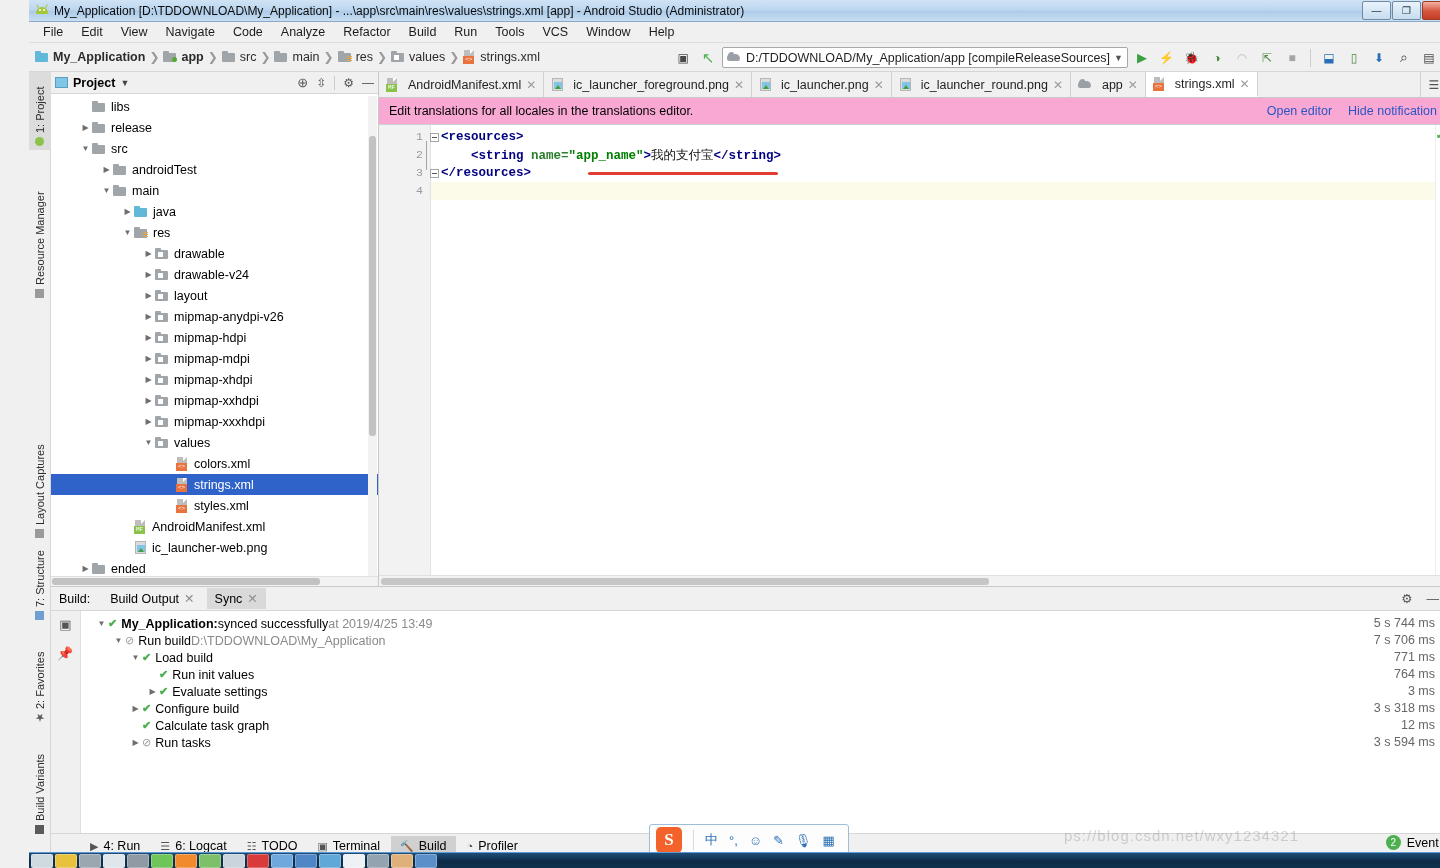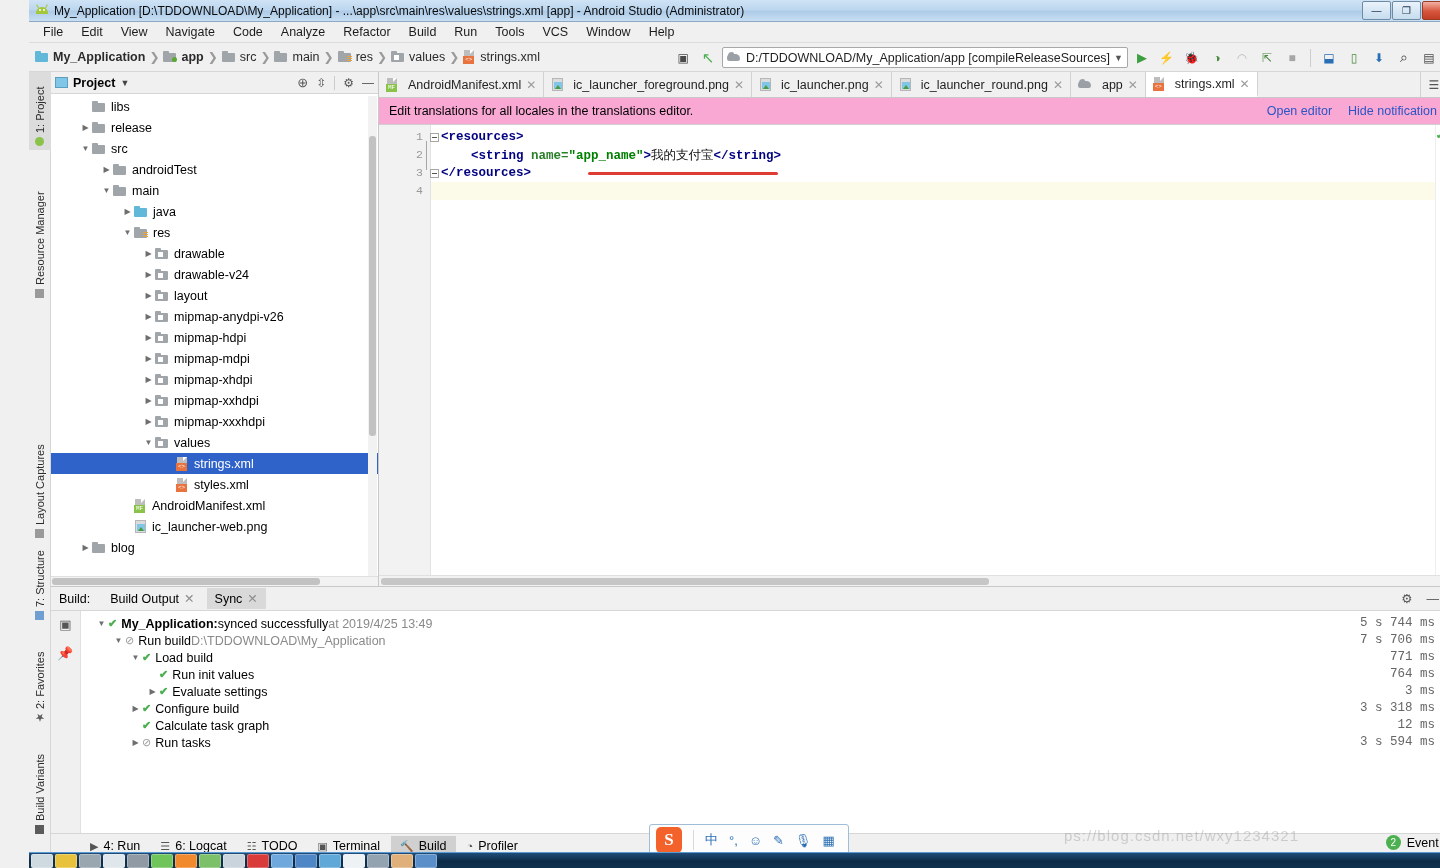--- a/index.html
+++ b/index.html
@@ -187,21 +187,21 @@
   .build-body{ flex:1; display:flex; position:relative;}
   .build-strip{ width:30px; background:#f0f0f0; border-right:1px solid #e0e0e0; padding-top:6px;
                 display:flex; flex-direction:column; align-items:center; gap:14px; color:#555; flex:0 0 auto;}
   .build-tree{ flex:1; padding-top:4px; font-size:12.5px; position:relative;}
   .bnode{ height:17px; display:flex; align-items:center; white-space:nowrap; }
   .bnode .arrow{ height:17px; }
   .chk{ color:#4caf50; font-size:11px; margin-right:4px; font-weight:bold;}
   .nochk{ color:#9a9a9a; font-size:11px; margin-right:4px;}
   .dim{ color:#8a8a8a; }
   .times{ position:absolute; right:12px; top:4px; text-align:right; font-size:12.5px; color:#666;}
-  .times div{ height:17px; line-height:17px;font-family:Liberation Mono, monospace; }
+  .times div{ height:17px; line-height:17px; }
 
   
   .bottom-tabs{
     height:25px; background:#f0f0f0; border-top:1px solid #d6d6d6;
     display:flex; align-items:center; padding-left:30px; gap:2px; font-size:12.5px;
   }
   .btool{ display:flex;align-items:center;gap:5px;padding:3px 9px; }
   .btool.active{ background:#d0d0d0; }
   .statusbar{
     height:22px; background:#f0f0f0; border-top:1px solid #dcdcdc;
@@ -548,20 +548,28 @@
               </div>
               <div class="tnode" style="padding-left: 91px;">
                 <span class="arrow">▼</span>
                 <span class="fico">
                   <span class="tab"></span>
                   <span class="body"></span>
                   <span class="sq"></span>
                 </span>
                 <span class="tlabel">values</span>
               </div>
+              <div class="tnode" style="padding-left: 112px;">
+                <span class="arrow"></span>
+                <span class="xmlico">
+                  <span class="pg"></span>
+                  <span class="tagbox">&lt;&gt;</span>
+                </span>
+                <span class="tlabel">colors.xml</span>
+              </div>
               <div class="tnode sel" style="padding-left: 112px;">
                 <span class="arrow" style="color: rgb(255, 255, 255);"></span>
                 <span class="xmlico">
                   <span class="pg"></span>
                   <span class="tagbox">&lt;&gt;</span>
                 </span>
                 <span class="tlabel">strings.xml</span>
               </div>
               <div class="tnode" style="padding-left: 112px;">
                 <span class="arrow"></span>
@@ -586,21 +594,21 @@
                   <span class="pic"></span>
                 </span>
                 <span class="tlabel">ic_launcher-web.png</span>
               </div>
               <div class="tnode" style="padding-left: 28px;">
                 <span class="arrow">▶</span>
                 <span class="fico">
                   <span class="tab"></span>
                   <span class="body"></span>
                 </span>
-                <span class="tlabel">blog</span>
+                <span class="tlabel">ended</span>
               </div>
               <div class="proj-scroll" style="height: 480px;">
                 <div class="thumb" style="top:40px;height:300px"></div>
               </div>
             </div>
 
           <div class="hscroll">
             <div class="thumb" style="width:268px"></div>
           </div>
         </div>

